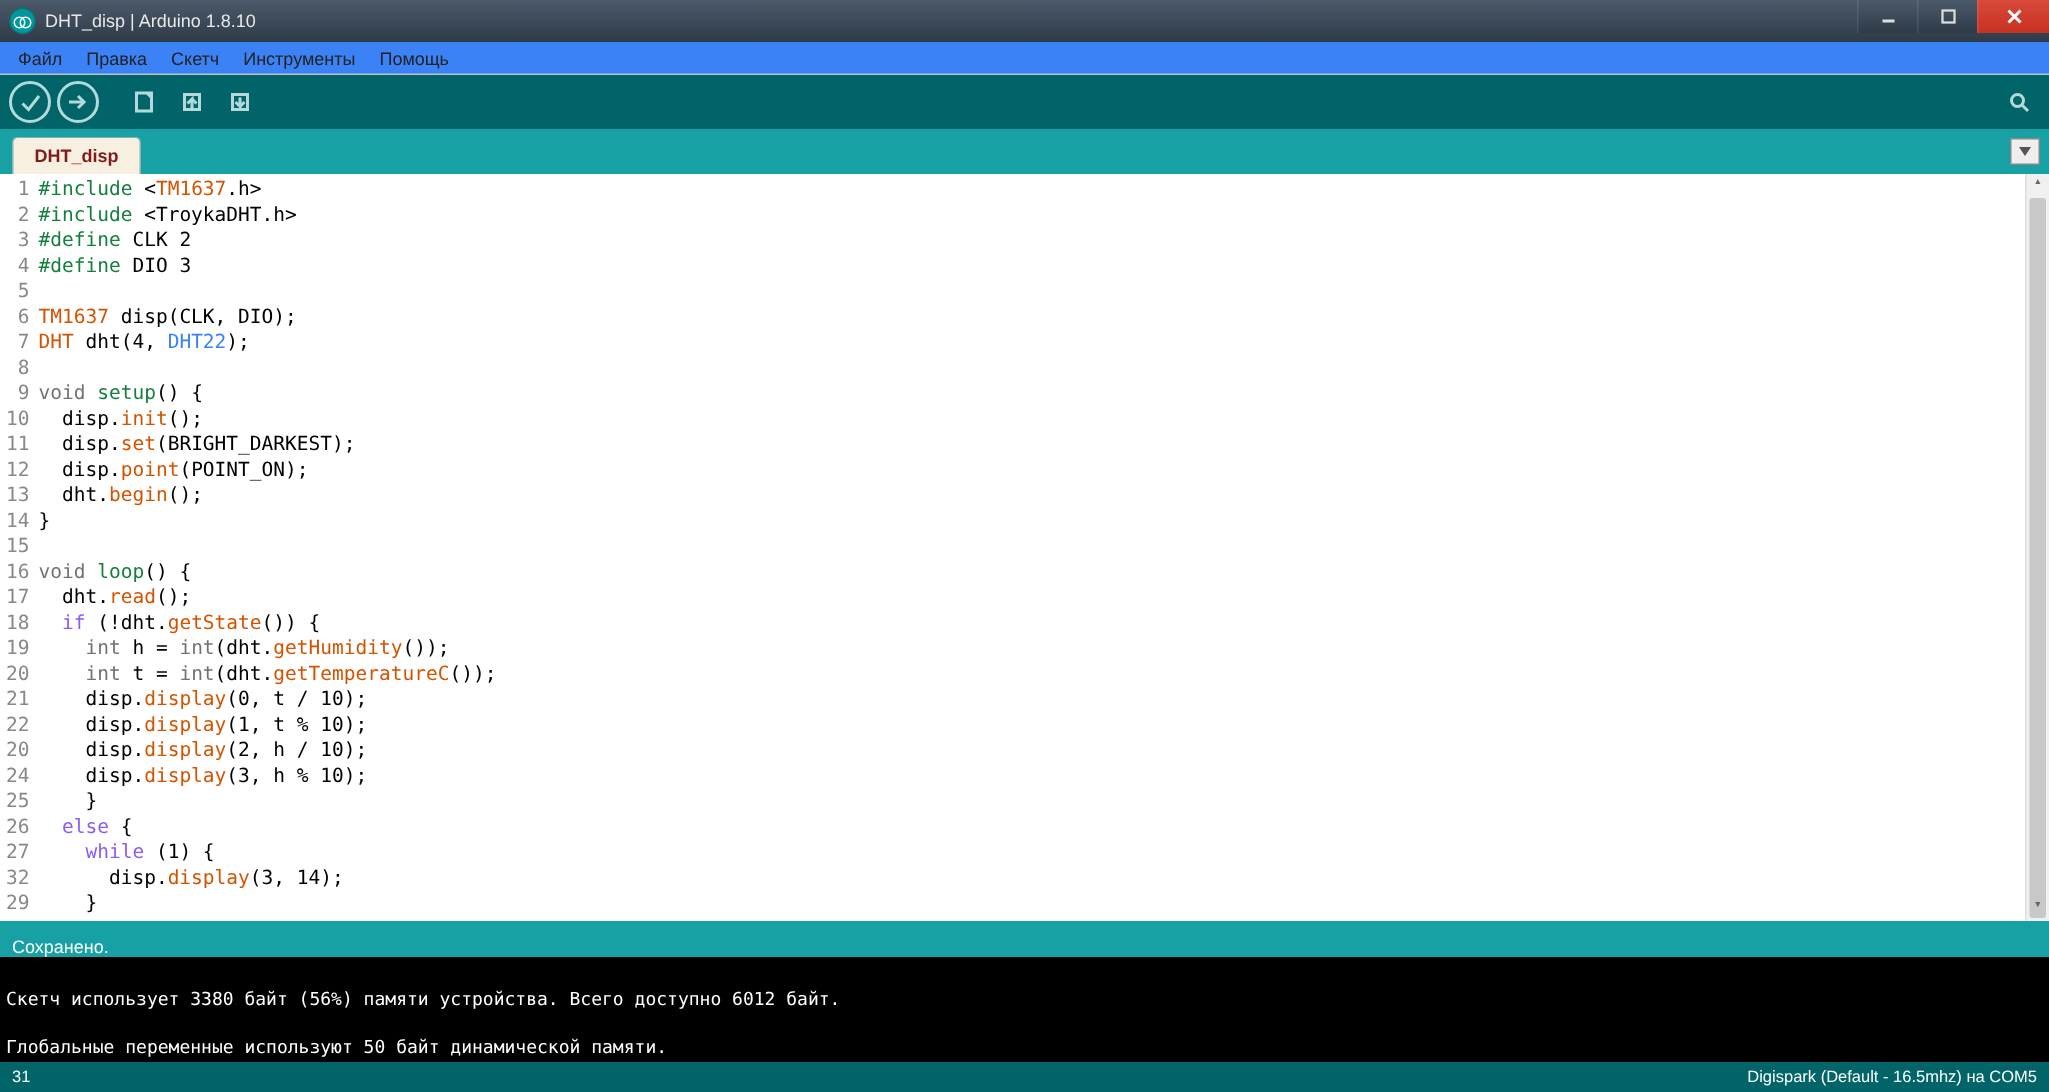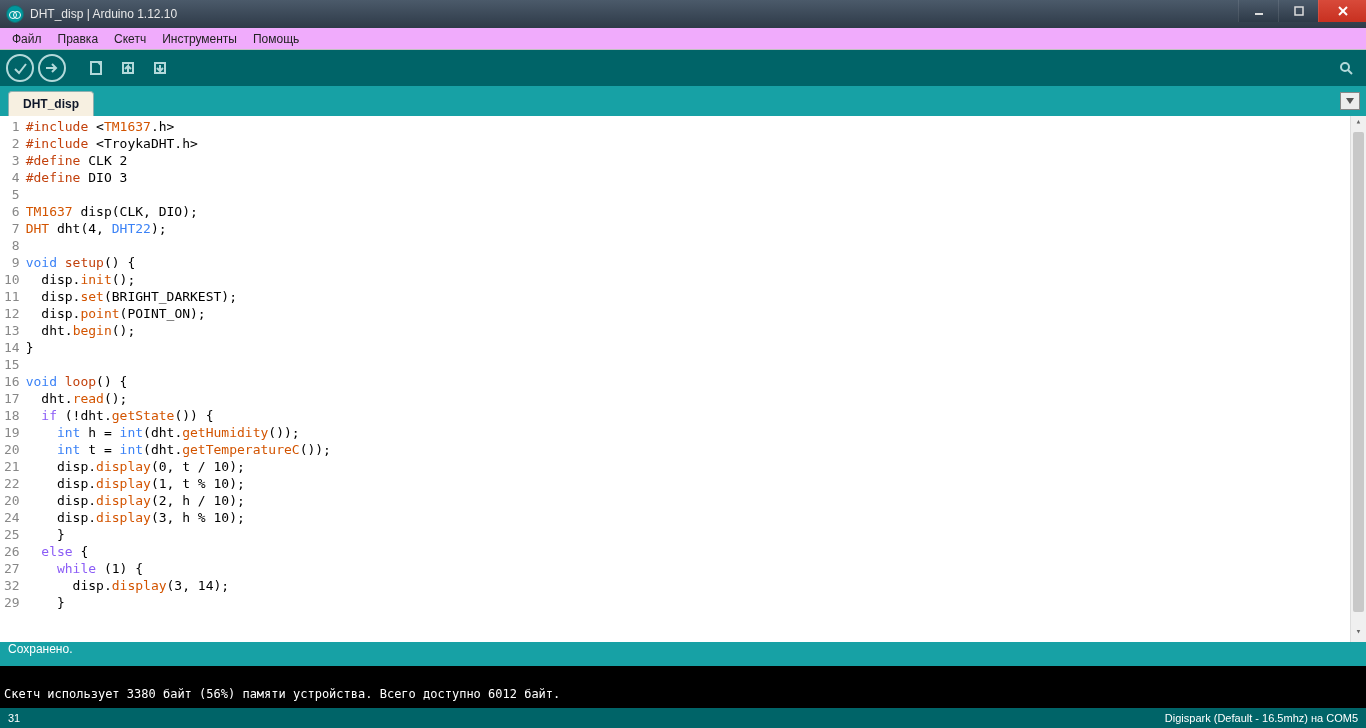--- a/index.html
+++ b/index.html
@@ -44,21 +44,21 @@
   width: 40px; height: 22px;
   display: flex; align-items: center; justify-content: center;
   background: linear-gradient(#4b5a6a, #2e3a48);
   border-left: 1px solid rgba(255,255,255,0.1);
   color: #d8d8d8;
   font-size: 11px;
 }
 .win-btn.close { background: linear-gradient(#d84a3a, #c83020); color: #fff; width: 48px;}
 .menubar {
   height: 22px;
-  background: #f0abfc;
+  background: #3b82f6;
   border-bottom: 1px solid #c0c0c0;
   display: flex;
   align-items: center;
   padding: 0 4px;
   font-size: 12px;
   color: #222;
 }
 .menubar span { padding: 3px 8px; cursor: default; }
 .toolbar {
   height: 36px;
@@ -83,21 +83,21 @@
   background: #17a1a5;
   display: flex;
   align-items: flex-end;
   padding-left: 8px;
   position: relative;
 }
 .tab {
   background: #f7f0e1;
   padding: 5px 14px;
   font-size: 12px;
-  color: #0f172a;
+  color: #7f1d1d;
   border-top-left-radius: 4px;
   border-top-right-radius: 4px;
   border: 1px solid #8db0b0;
   border-bottom: none;
   font-weight: bold;
 }
 .tab-menu {
   position: absolute; right: 6px; top: 6px;
   width: 20px; height: 18px;
   background: #eee; border: 1px solid #888;
@@ -120,35 +120,35 @@
   user-select: none;
   line-height: 17px;
 }
 .gutter div { height: 17px; }
 .code {
   padding: 2px 0;
   line-height: 17px;
   white-space: pre;
 }
 .code div { height: 17px; }
-.kw-pp   { color: #c2410c; }   
-.kw-type { color: #3b82f6; }   
+.kw-pp   { color: #15803d; }   
+.kw-type { color: #737373; }   
 .kw-obj  { color: #D35400; }   
 .kw-ctrl { color: #8b5cf6; }   
 .kw-lit  { color: #3b82f6; }   
 .status-strip {
   height: 24px;
   background: #17a1a5;
   color: #fff;
   font-size: 12px;
-  display: flex; align-items: flex-start;
+  display: flex; align-items: flex-end;
   padding: 0 8px;
 }
 .console {
-  height: 42px;
+  height: 70px;
   background: #000;
   color: #fff;
   font-family: Consolas, monospace;
   font-size: 12px;
   padding: 4px 4px;
   line-height: 16px;
   white-space: pre;
   overflow: hidden;
 }
 .bottom {
@@ -166,21 +166,21 @@
   background: #f0f0f0; border-left: 1px solid #ddd;
 }
 .scr-v .thumb { position: absolute; left: 2px; right: 2px; top: 16px; height: 480px; background: #c8c8c8; border-radius: 2px;}
 .scr-v .arr { position: absolute; left:0; right:0; height:16px; text-align:center; color:#666; font-size:9px;}
 </style>
 </head>
 <body>
 
 <div class="titlebar">
   <div class="app-icon"></div>
-  <span class="title-text">DHT_disp | Arduino 1.12.10</span>
+  <span class="title-text">DHT_disp | Arduino 1.8.10</span>
   <div class="win-controls">
     <div class="win-btn">
         <svg width="10" height="10">
           <line x1="1" y1="8" x2="9" y2="8" stroke="#ddd" stroke-width="2"></line>
         </svg>
       </div>
     <div class="win-btn">
         <svg width="10" height="10">
           <rect x="1" y="1" width="8" height="8" fill="none" stroke="#ddd" stroke-width="1.5"></rect>
         </svg>

